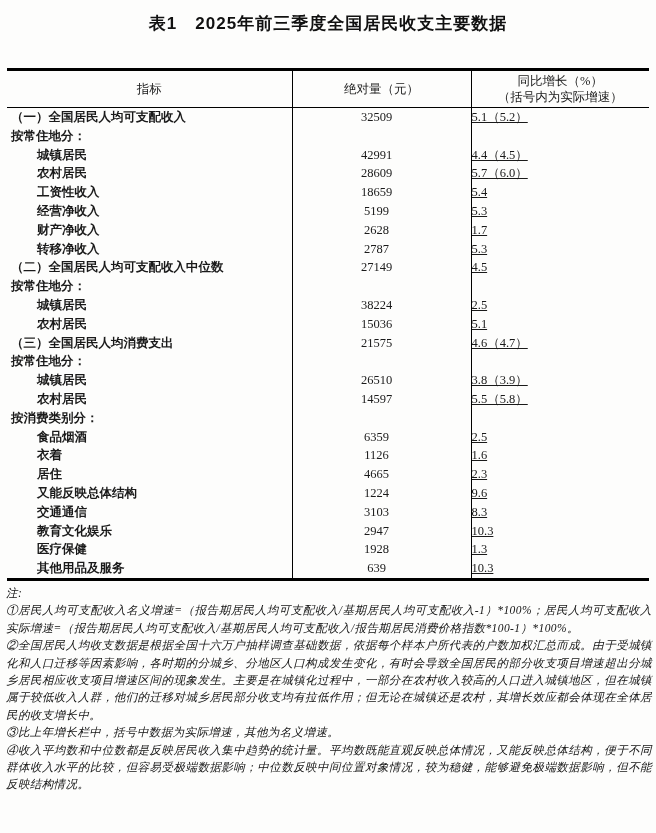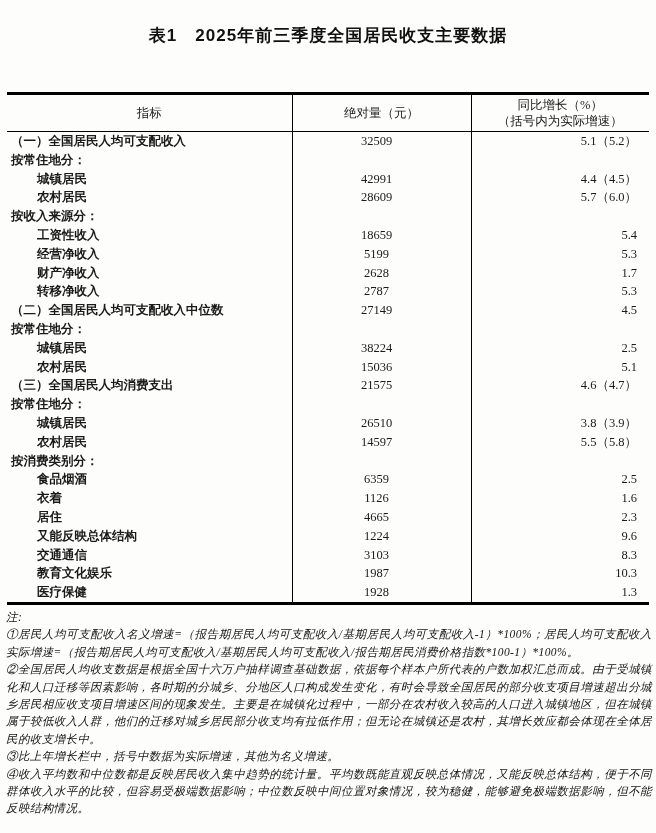--- a/index.html
+++ b/index.html
@@ -7,34 +7,34 @@
     width: 656px;
     height: 833px;
     background: #fdfdfc;
     font-family: "Liberation Serif", "DejaVu Serif", serif;
     color: #1a1a1a;
     overflow: hidden;
   }
   .page {
     width: 656px;
     height: 774px;
-    padding: 12px 6px;
+    padding: 0 6px;
   }
   .page-title {
     text-align: center;
     font-weight: bold;
     font-size: 17px;
     padding-top: 12px;
     letter-spacing: 1px;
     font-family: "Liberation Sans", "DejaVu Sans", sans-serif;
     color: #111111;
   }
   table.stat-table {
     width: 642px;
-    margin: 45px auto 0 auto;
+    margin: 33px auto 0 auto;
     border-collapse: collapse;
     border-top: 3px solid #000;
     border-bottom: 3px solid #000;
     table-layout: fixed;
   }
   col.c-indicator { width: 285px; }
   col.c-absolute  { width: 179px; }
   col.c-growth    { width: 178px; }
   thead th {
     font-weight: normal;
@@ -53,21 +53,21 @@
     font-size: 12.5px;
     height: 18.8px;
     line-height: 18.8px;
     padding: 0;
     white-space: nowrap;
     overflow: hidden;
   }
   td.cell-label { text-align: left; padding-left: 4px; font-weight: bold; }
   td.cell-label.indent { padding-left: 30px; }
   td.cell-absolute { text-align: center; padding-right: 10px; }
-  td.cell-growth { text-align: right; padding-right: 12px; }
+  td.cell-growth { text-align: left; padding-right: 12px; text-decoration: underline; }
   .notes {
     margin: 4px auto 0 auto;
     width: 646px;
     font-size: 11.5px;
     line-height: 17.4px;
     font-style: italic;
     letter-spacing: 0.4px;
     text-align: justify;
     color: #141414;
   }
@@ -111,25 +111,20 @@
       <td class="cell-label indent">城镇居民</td>
       <td class="cell-absolute v-sep">42991</td>
       <td class="cell-growth v-sep">4.4（4.5）</td>
     </tr>
         <tr>
       <td class="cell-label indent">农村居民</td>
       <td class="cell-absolute v-sep">28609</td>
       <td class="cell-growth v-sep">5.7（6.0）</td>
     </tr>
         <tr>
-      <td class="cell-label">按收入来源分：</td>
-      <td class="cell-absolute v-sep"></td>
-      <td class="cell-growth v-sep"></td>
-    </tr>
-        <tr>
       <td class="cell-label indent">工资性收入</td>
       <td class="cell-absolute v-sep">18659</td>
       <td class="cell-growth v-sep">5.4</td>
     </tr>
         <tr>
       <td class="cell-label indent">经营净收入</td>
       <td class="cell-absolute v-sep">5199</td>
       <td class="cell-growth v-sep">5.3</td>
     </tr>
         <tr>
@@ -207,27 +202,32 @@
       <td class="cell-absolute v-sep">1224</td>
       <td class="cell-growth v-sep">9.6</td>
     </tr>
         <tr>
       <td class="cell-label indent">交通通信</td>
       <td class="cell-absolute v-sep">3103</td>
       <td class="cell-growth v-sep">8.3</td>
     </tr>
         <tr>
       <td class="cell-label indent">教育文化娱乐</td>
-      <td class="cell-absolute v-sep">1987</td>
+      <td class="cell-absolute v-sep">2947</td>
       <td class="cell-growth v-sep">10.3</td>
     </tr>
         <tr>
       <td class="cell-label indent">医疗保健</td>
       <td class="cell-absolute v-sep">1928</td>
       <td class="cell-growth v-sep">1.3</td>
+    </tr>
+        <tr>
+      <td class="cell-label indent">其他用品及服务</td>
+      <td class="cell-absolute v-sep">639</td>
+      <td class="cell-growth v-sep">10.3</td>
     </tr>
       </tbody>
   </table>
 
   <div class="notes">
     <p>注:</p>
     <p>①居民人均可支配收入名义增速=（报告期居民人均可支配收入/基期居民人均可支配收入-1）*100%；居民人均可支配收入实际增速=（报告期居民人均可支配收入/基期居民人均可支配收入/报告期居民消费价格指数*100-1）*100%。</p>
     <p>②全国居民人均收支数据是根据全国十六万户抽样调查基础数据，依据每个样本户所代表的户数加权汇总而成。由于受城镇化和人口迁移等因素影响，各时期的分城乡、分地区人口构成发生变化，有时会导致全国居民的部分收支项目增速超出分城乡居民相应收支项目增速区间的现象发生。主要是在城镇化过程中，一部分在农村收入较高的人口进入城镇地区，但在城镇属于较低收入人群，他们的迁移对城乡居民部分收支均有拉低作用；但无论在城镇还是农村，其增长效应都会体现在全体居民的收支增长中。</p>
     <p>③比上年增长栏中，括号中数据为实际增速，其他为名义增速。</p>
     <p>④收入平均数和中位数都是反映居民收入集中趋势的统计量。平均数既能直观反映总体情况，又能反映总体结构，便于不同群体收入水平的比较，但容易受极端数据影响；中位数反映中间位置对象情况，较为稳健，能够避免极端数据影响，但不能反映结构情况。</p>

